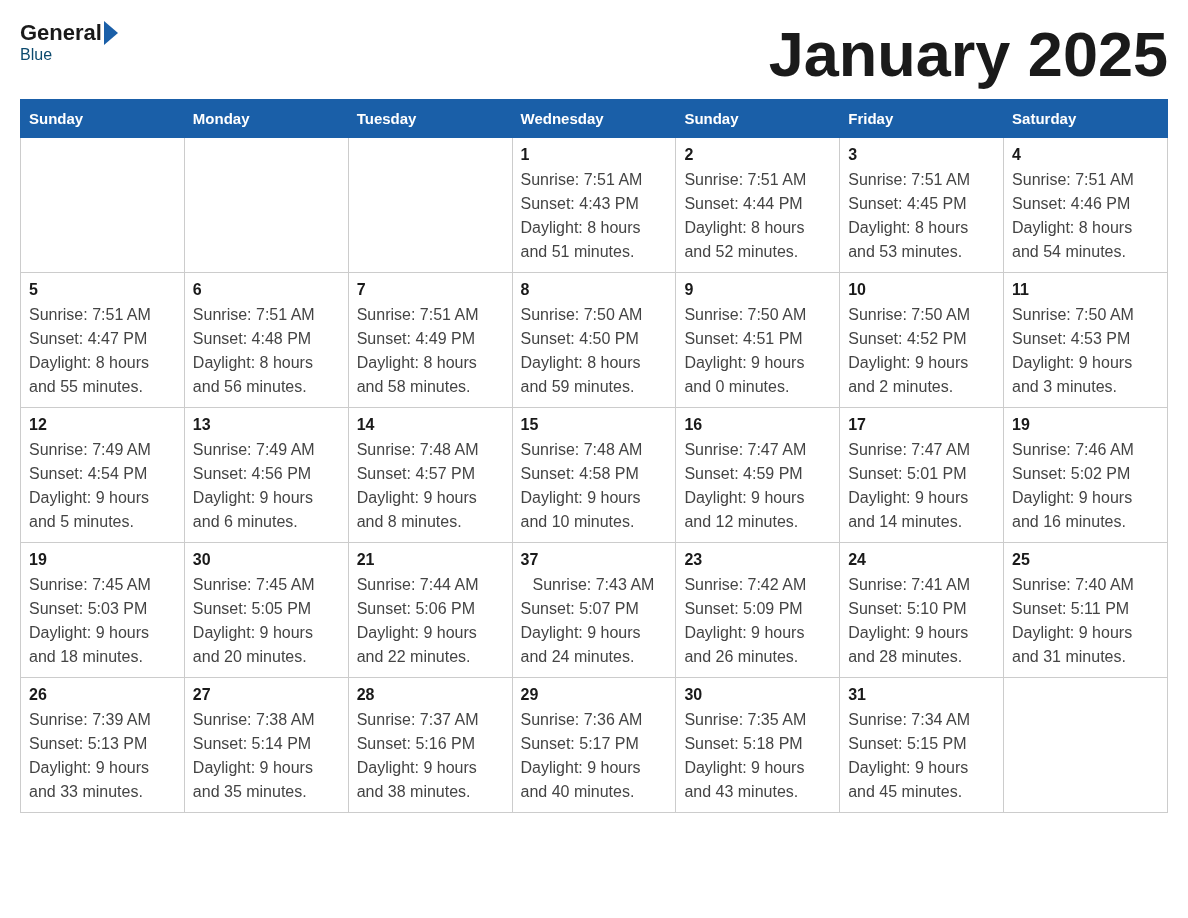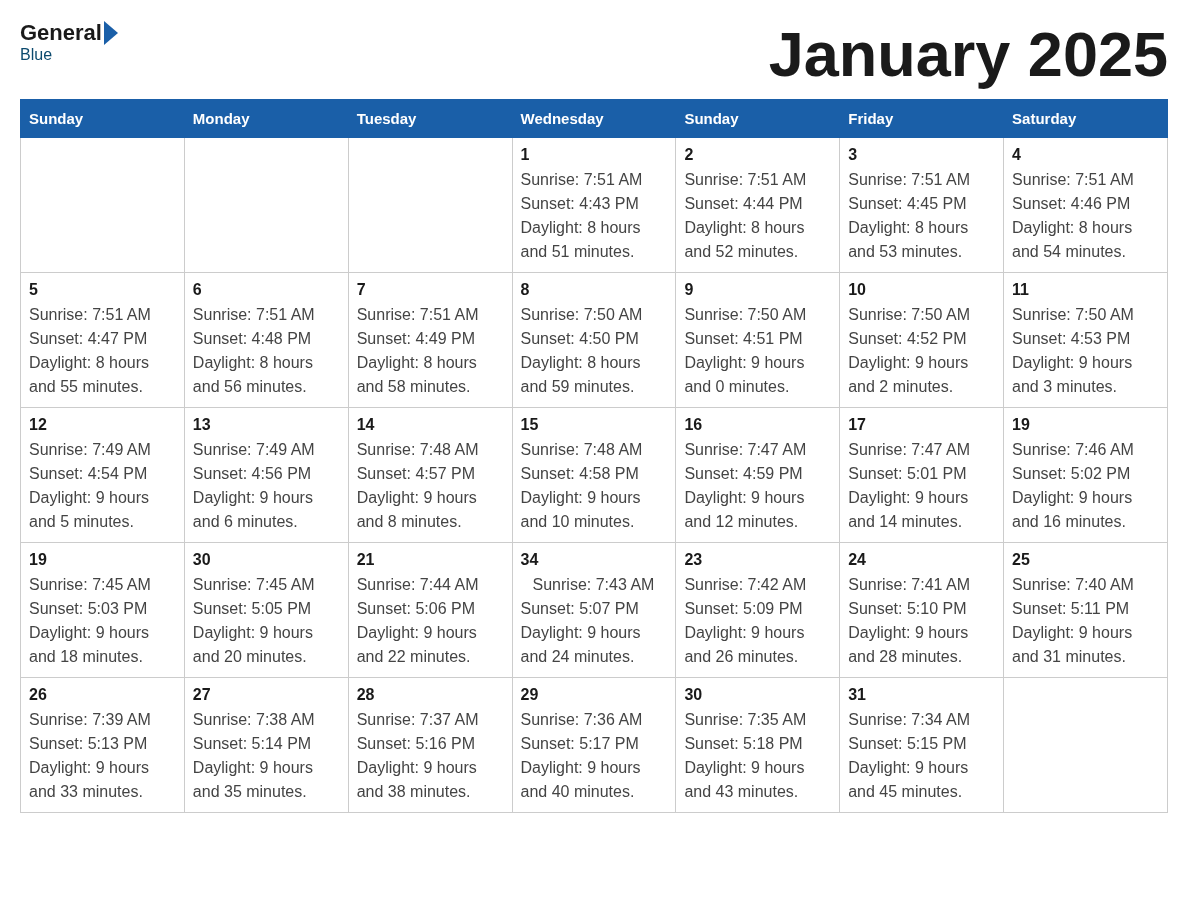--- a/index.html
+++ b/index.html
@@ -213,21 +213,21 @@
 Daylight: 9 hours
 and 18 minutes.</span></td>
         <td><span class="day-num">30</span><span class="day-info" style="white-space: pre-line;">Sunrise: 7:45 AM
 Sunset: 5:05 PM
 Daylight: 9 hours
 and 20 minutes.</span></td>
         <td><span class="day-num">21</span><span class="day-info" style="white-space: pre-line;">Sunrise: 7:44 AM
 Sunset: 5:06 PM
 Daylight: 9 hours
 and 22 minutes.</span></td>
-        <td><span class="day-num">34</span><span class="day-info" style="white-space: pre-line; margin-left: 12px;">Sunrise: 7:43 AM
+        <td><span class="day-num">37</span><span class="day-info" style="white-space: pre-line; margin-left: 12px;">Sunrise: 7:43 AM
 Sunset: 5:07 PM
 Daylight: 9 hours
 and 24 minutes.</span></td>
         <td><span class="day-num">23</span><span class="day-info" style="white-space: pre-line;">Sunrise: 7:42 AM
 Sunset: 5:09 PM
 Daylight: 9 hours
 and 26 minutes.</span></td>
         <td><span class="day-num">24</span><span class="day-info" style="white-space: pre-line;">Sunrise: 7:41 AM
 Sunset: 5:10 PM
 Daylight: 9 hours

